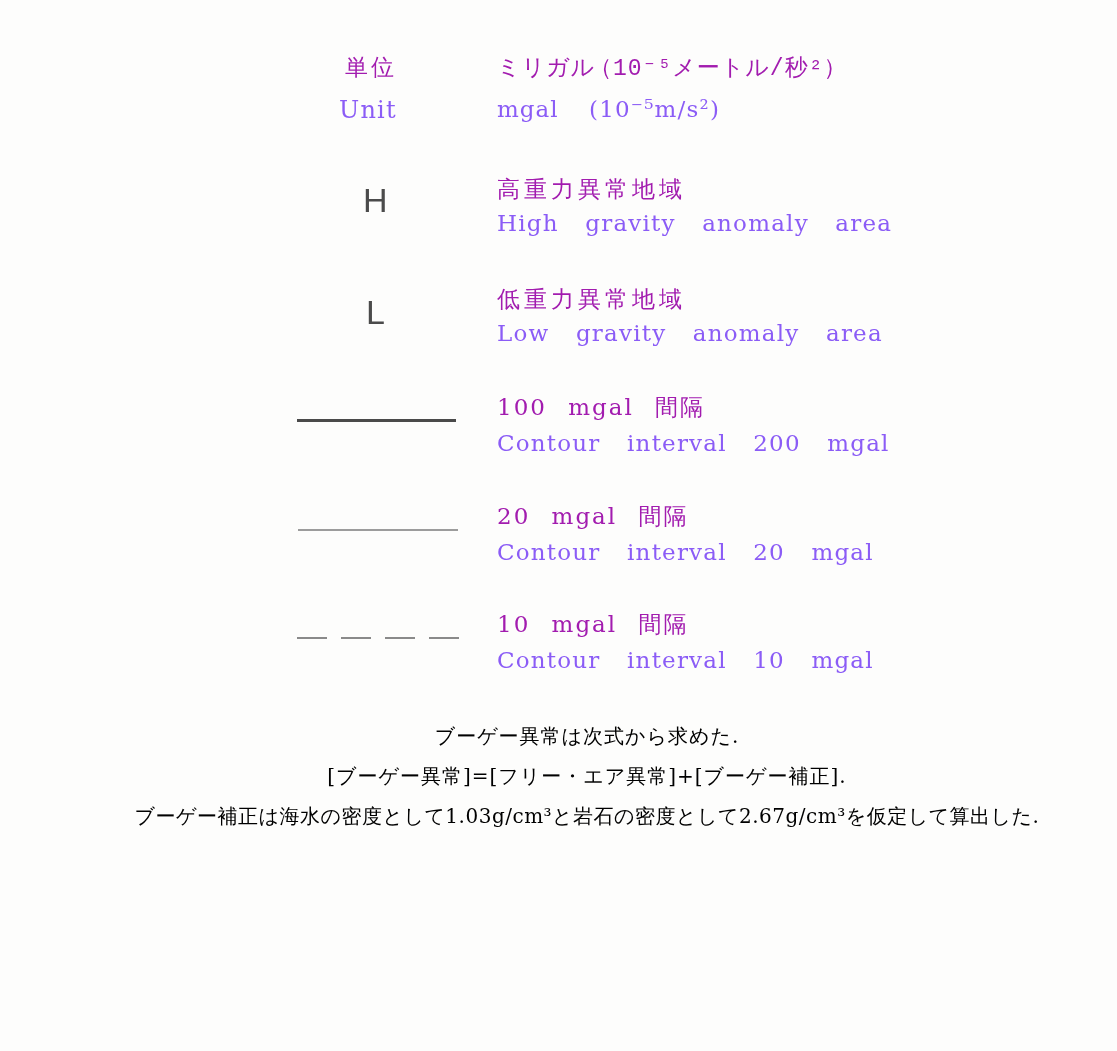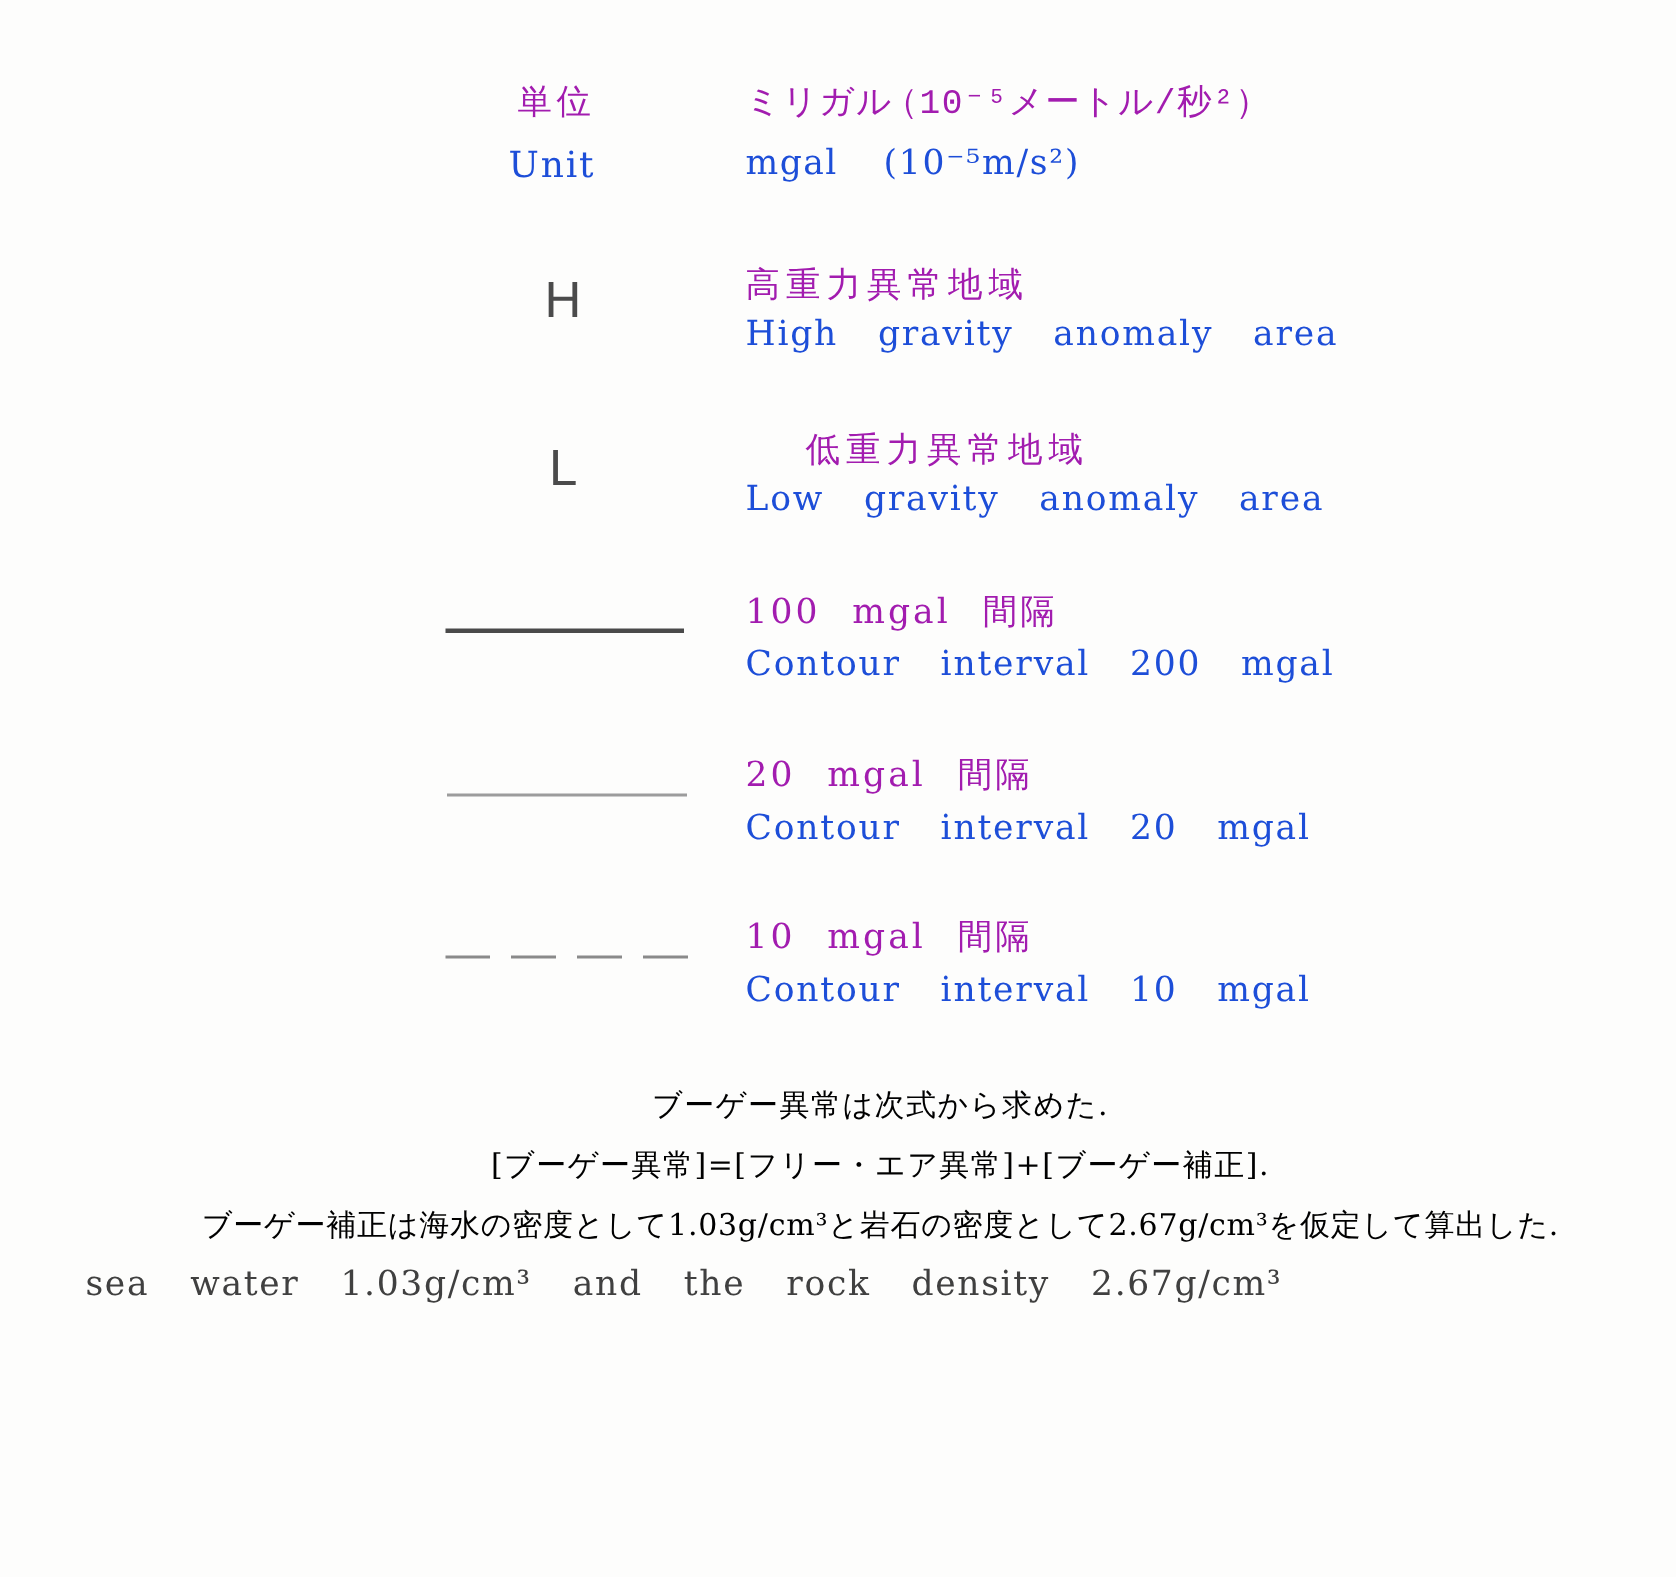--- a/index.html
+++ b/index.html
@@ -21,21 +21,21 @@
   .ja-legend {
     font-size: 23px;
     letter-spacing: 4px;
     word-spacing: 12px;
     color: #a21caf;
   }
   .en-legend {
     font-size: 23px;
     letter-spacing: 1.2px;
     word-spacing: 18px;
-    color: #1d4ed8;
+    color: #8b5cf6;
   }
   .symbol-letter {
     font-family: "Liberation Sans", "DejaVu Sans", sans-serif;
     font-size: 34px;
     font-weight: 500;
     color: #4b4b4b;
   }
   .ncol { display: inline-block; width: 92px; letter-spacing: 1px; }
 
   
@@ -93,35 +93,34 @@
   </div>
   <div class="abs en-legend" style="left:497px; top:96px; word-spacing:0;">
     <span class="ncol">mgal</span><span>(10⁻⁵m/s²)</span>
   </div>
 
   <div class="abs symbol-letter" style="left:363px; top:181px;">H</div>
   <div class="abs ja-legend" style="left:497px; top:174px;">高重力異常地域</div>
   <div class="abs en-legend" style="left:497px; top:210px;">High gravity anomaly area</div>
 
   <div class="abs symbol-letter" style="left:366px; top:293px;">L</div>
-  <div class="abs ja-legend" style="left:497px; top:284px;margin-left:40px;">低重力異常地域</div>
+  <div class="abs ja-legend" style="left:497px; top:284px;">低重力異常地域</div>
   <div class="abs en-legend" style="left:497px; top:320px;">Low gravity anomaly area</div>
 
   <div class="line-sample line-thick" style="left: 297px; top: 419px; background: rgb(74, 74, 74);"></div>
   <div class="abs ja-legend" style="left:497px; top:392px; letter-spacing:2px;">100 mgal 間隔</div>
   <div class="abs en-legend" style="left:497px; top:430px;">Contour interval 200 mgal</div>
 
   <div class="line-sample line-thin" style="left: 298px; top: 529px; background: rgb(156, 156, 156);"></div>
   <div class="abs ja-legend" style="left:497px; top:501px; letter-spacing:2px;">20 mgal 間隔</div>
   <div class="abs en-legend" style="left:497px; top:539px;">Contour interval 20 mgal</div>
 
   <div class="line-sample line-dashed" style="left:297px; top:637px;"></div>
   <div class="abs ja-legend" style="left:497px; top:609px; letter-spacing:2px;">10 mgal 間隔</div>
   <div class="abs en-legend" style="left:497px; top:647px;">Contour interval 10 mgal</div>
 
   <div class="notes">
     <div class="note-line note-ja">ブーゲー異常は次式から求めた.</div>
     <div class="note-line note-ja">[ブーゲー異常]=[フリー・エア異常]+[ブーゲー補正].</div>
     <div class="note-line note-ja" style="letter-spacing:0.5px;">ブーゲー補正は海水の密度として1.03g/cm³と岩石の密度として2.67g/cm³を仮定して算出した.</div>
-    <div class="note-line note-en">sea water 1.03g/cm³ and the rock density 2.67g/cm³</div>
   </div>
 
 </div>
 
 </body></html>

